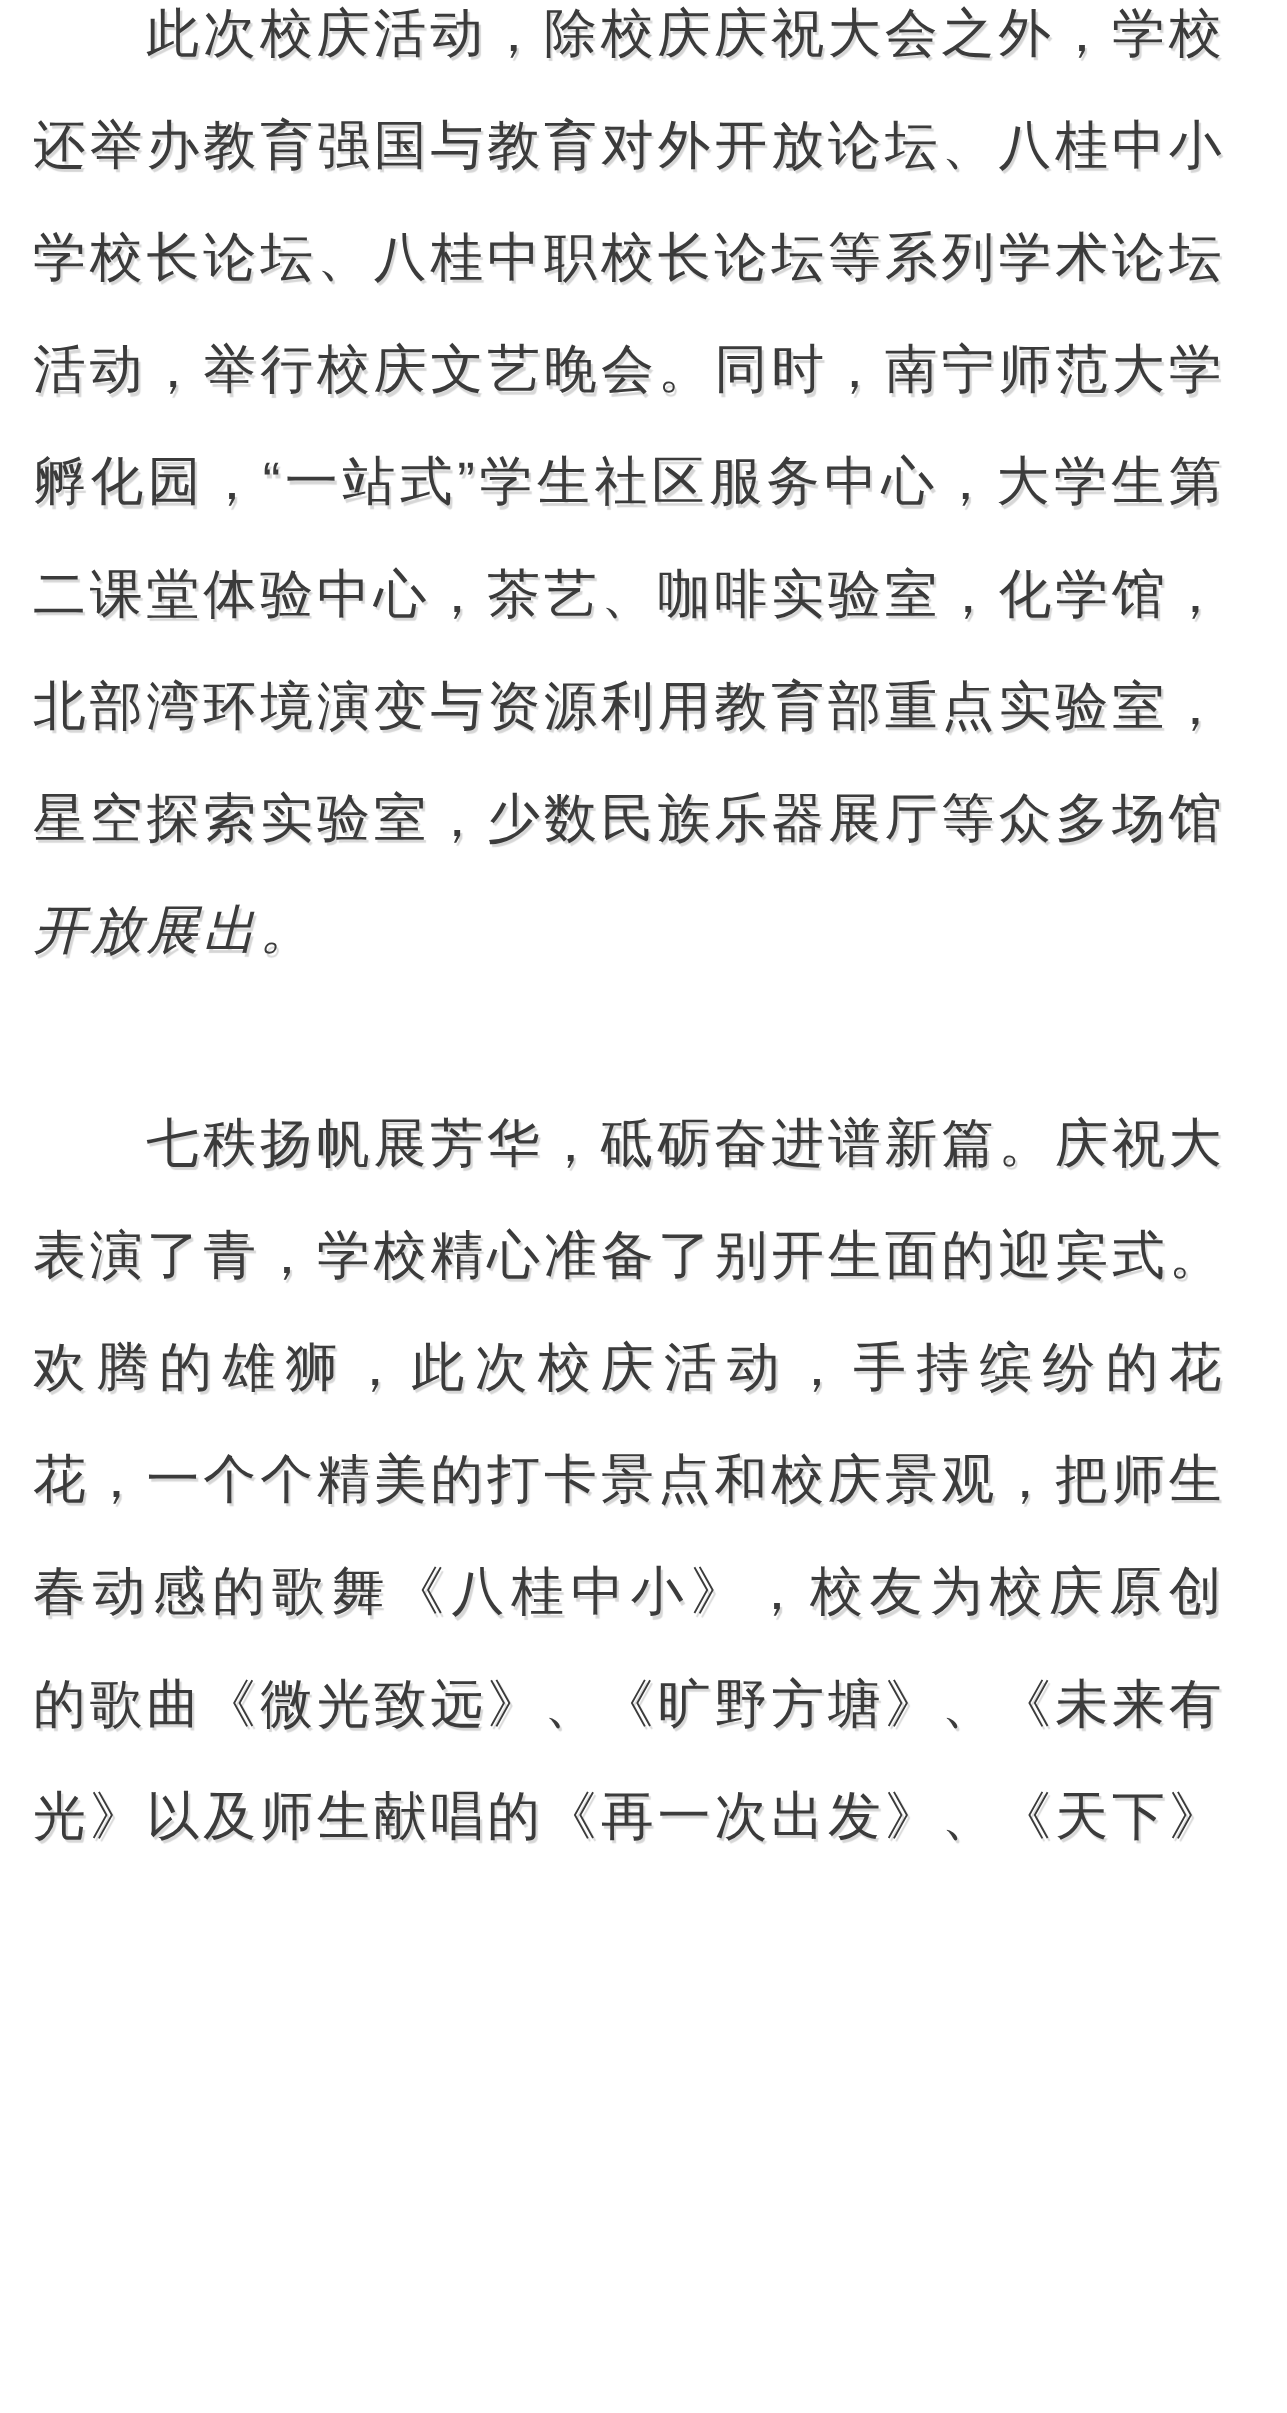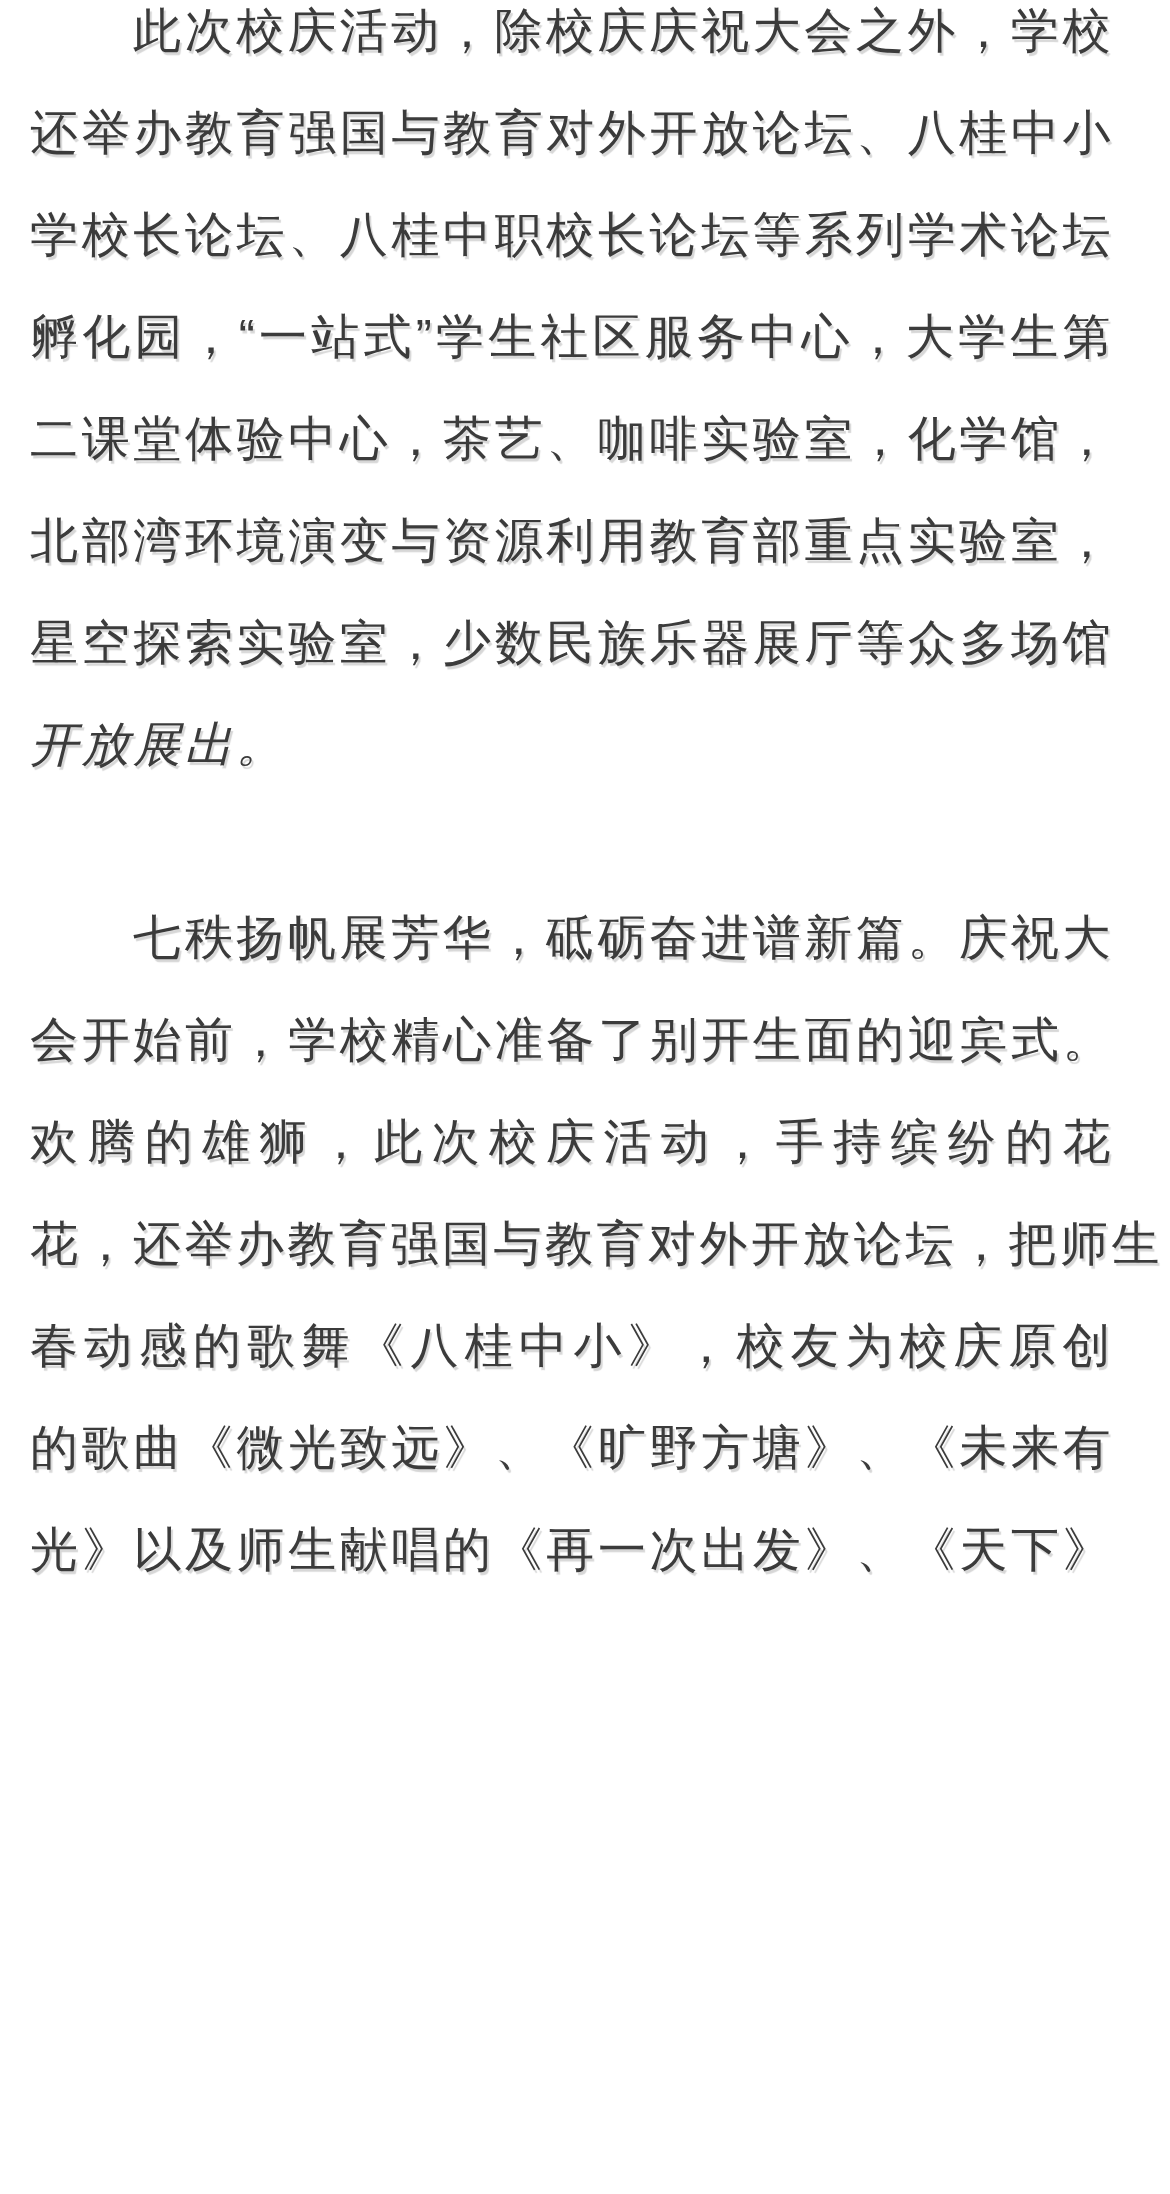--- a/index.html
+++ b/index.html
@@ -44,30 +44,31 @@
 </style>
 </head>
 <body style="background: rgb(255, 255, 255);">
 
 <main class="article">
 
   <section class="para">
     <div class="line first">此次校庆活动，除校庆庆祝大会之外，学校</div>
     <div class="line">还举办教育强国与教育对外开放论坛、八桂中小</div>
     <div class="line">学校长论坛、八桂中职校长论坛等系列学术论坛</div>
+    <div class="line">活动，举行校庆文艺晚会。同时，南宁师范大学</div>
     <div class="line">孵化园，“一站式”学生社区服务中心，大学生第</div>
     <div class="line">二课堂体验中心，茶艺、咖啡实验室，化学馆，</div>
     <div class="line">北部湾环境演变与资源利用教育部重点实验室，</div>
     <div class="line">星空探索实验室，少数民族乐器展厅等众多场馆</div>
     <div class="line short">开放展出。</div>
   </section>
 
   <section class="para">
     <div class="line first">七秩扬帆展芳华，砥砺奋进谱新篇。庆祝大</div>
-    <div class="line">会开始前，学校精心准备了别开生面的迎宾式。</div>
+    <div class="line">表演了青，学校精心准备了别开生面的迎宾式。</div>
     <div class="line">欢腾的雄狮，此次校庆活动，手持缤纷的花</div>
-    <div class="line">花，还举办教育强国与教育对外开放论坛，把师生</div>
+    <div class="line">花，一个个精美的打卡景点和校庆景观，把师生</div>
     <div class="line">春动感的歌舞《八桂中小》，校友为校庆原创</div>
     <div class="line">的歌曲《微光致远》、《旷野方塘》、《未来有</div>
     <div class="line">光》以及师生献唱的《再一次出发》、《天下》</div>
   </section>
 
 </main>
 
 </body></html>

